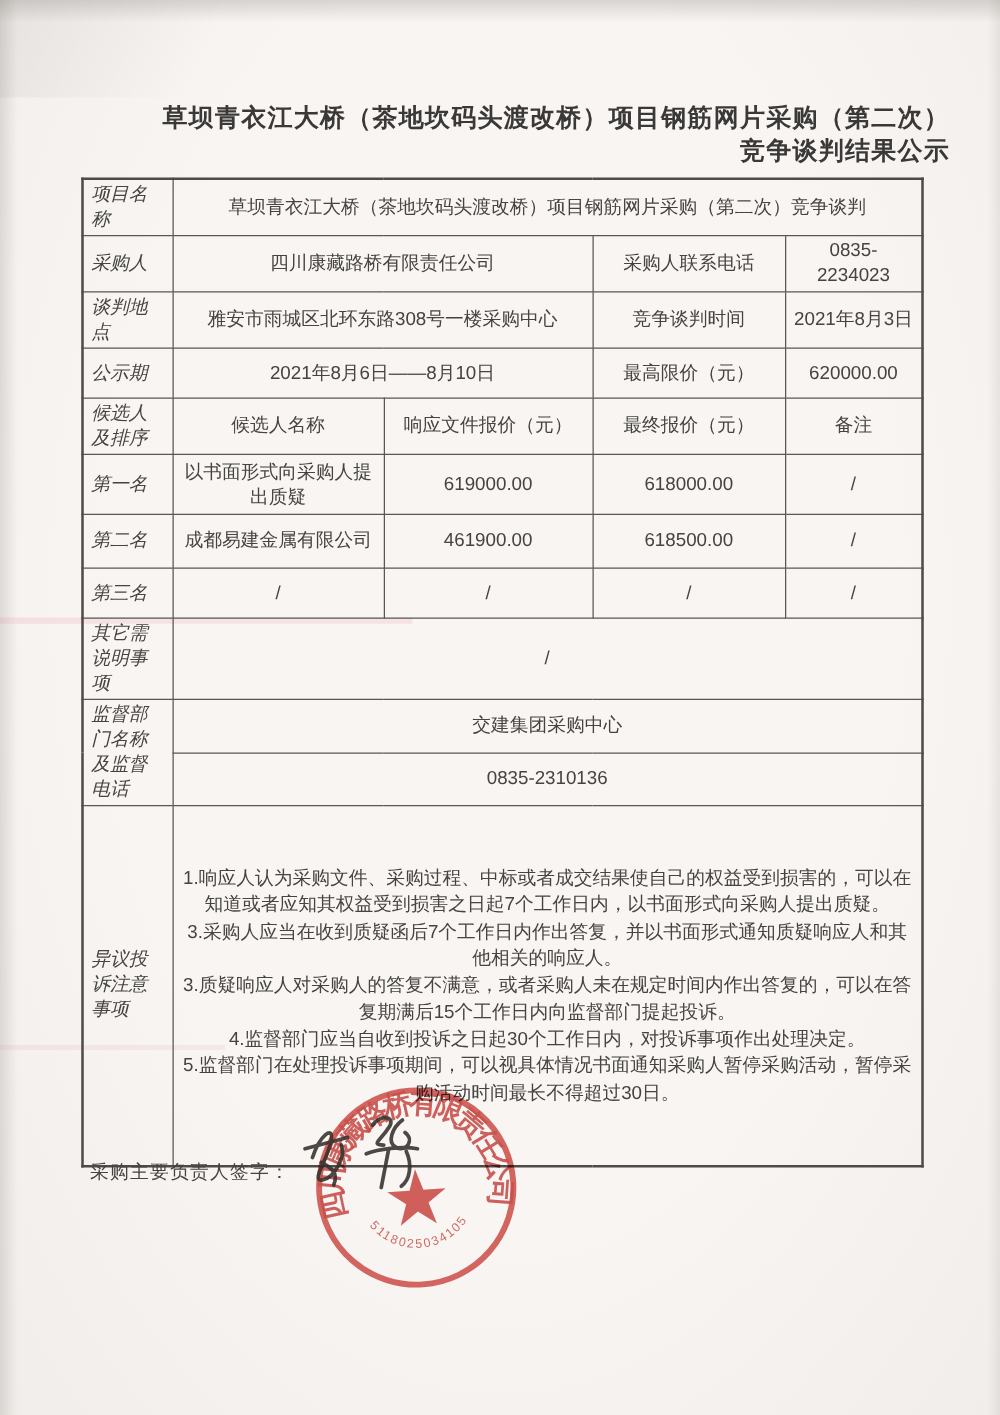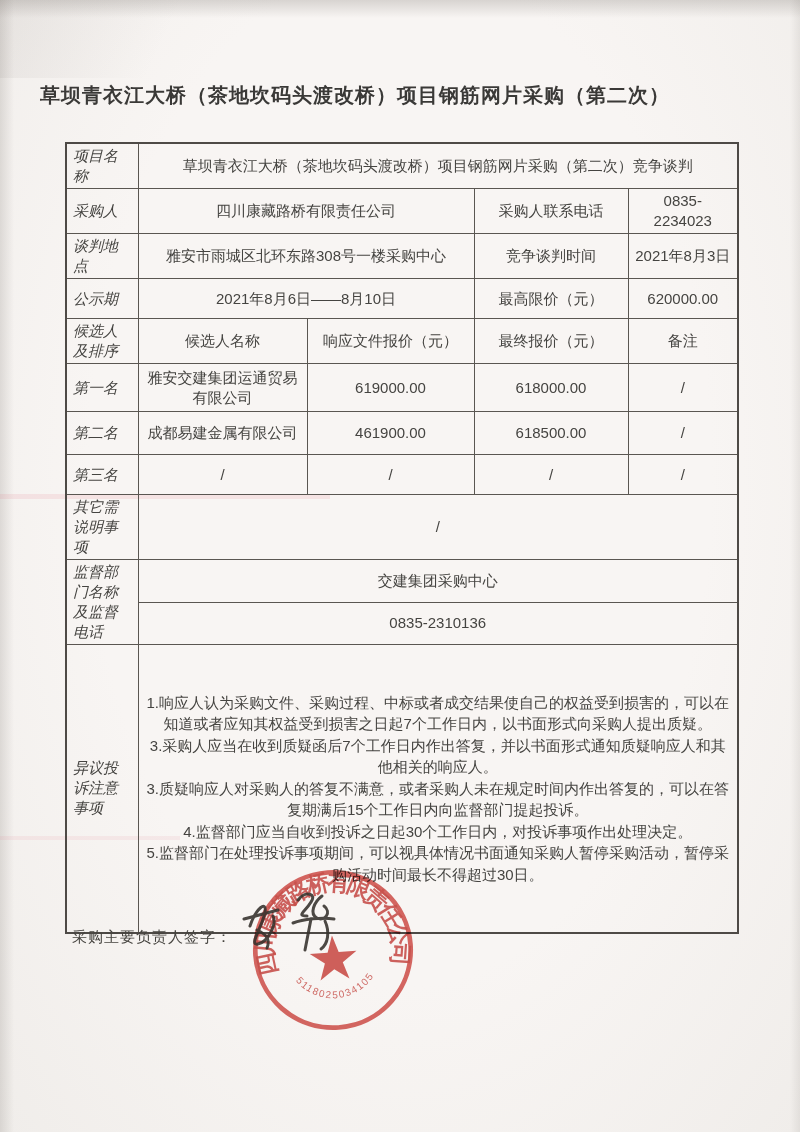--- a/index.html
+++ b/index.html
@@ -13,21 +13,21 @@
     background:linear-gradient(180deg, rgba(122,116,110,.26), rgba(122,116,110,0));}
   .edge-left{position:absolute;top:0;left:0;width:14px;height:100%;
     background:linear-gradient(90deg, rgba(122,116,110,.20), rgba(122,116,110,0));}
   .edge-right{position:absolute;top:0;right:0;width:10px;height:100%;
     background:linear-gradient(270deg, rgba(122,116,110,.12), rgba(122,116,110,0));}
   .fold{position:absolute;top:0;left:0;width:260px;height:78px;
     background:linear-gradient(115deg, rgba(120,110,105,.10), rgba(120,110,105,0) 62%);}
   .streak1{position:absolute;top:494px;left:0;width:330px;height:5px;background:rgba(228,120,135,.14);}
   .streak2{position:absolute;top:836px;left:0;width:180px;height:4px;background:rgba(228,120,135,.10);}
 
-  .title{position:absolute;top:82px;left:40px;right:40px;text-align:left;
+  .title{position:absolute;top:82px;left:40px;right:40px;text-align:right;
     font-size:20px;font-weight:bold;line-height:26px;letter-spacing:1px;color:#3a3937;}
 
   table.doc{position:absolute;left:65px;top:142px;width:672px;border-collapse:collapse;
     table-layout:fixed;font-size:15px;color:#454441;border:2px solid #4e4a46;}
   table.doc td{border:1px solid #5a5651;padding:2px 6px;line-height:20px;
     vertical-align:middle;overflow:hidden;}
   td.lbl{text-align:left;padding-left:5px;padding-right:3px;font-style:italic;}
   td.left{text-align:center;padding-left:8px;}
   td.ctr{text-align:center;}
   td.obj-cell{padding:8px 10px;}
@@ -46,20 +46,21 @@
 <div class="paper">
   <div class="edge-top"></div>
   <div class="edge-left"></div>
   <div class="edge-right"></div>
   <div class="fold"></div>
   <div class="streak1"></div>
   <div class="streak2"></div>
 
   <div class="title">
     <span>草坝青衣江大桥（茶地坎码头渡改桥）项目钢筋网片采购（第二次）</span><br>
+    <span>竞争谈判结果公示</span>
   </div>
 
   <table class="doc">
     <colgroup>
       <col style="width:72px">
         <col style="width:169px">
         <col style="width:167px">
       <col style="width:154px">
         <col style="width:110px">
     </colgroup>
@@ -88,21 +89,21 @@
     </tr>
     <tr style="height:43px">
       <td class="lbl">候选人及排序</td>
       <td class="ctr">候选人名称</td>
       <td class="ctr">响应文件报价（元）</td>
       <td class="ctr">最终报价（元）</td>
       <td class="ctr">备注</td>
     </tr>
     <tr style="height:48px">
       <td class="lbl">第一名</td>
-      <td class="left">雅安交建集团运通贸易有限公司</td>
+      <td class="left">以书面形式向采购人提出质疑</td>
       <td class="ctr">619000.00</td>
       <td class="ctr">618000.00</td>
       <td class="ctr">/</td>
     </tr>
     <tr style="height:43px">
       <td class="lbl">第二名</td>
       <td class="left">成都易建金属有限公司</td>
       <td class="ctr">461900.00</td>
       <td class="ctr">618500.00</td>
       <td class="ctr">/</td>

